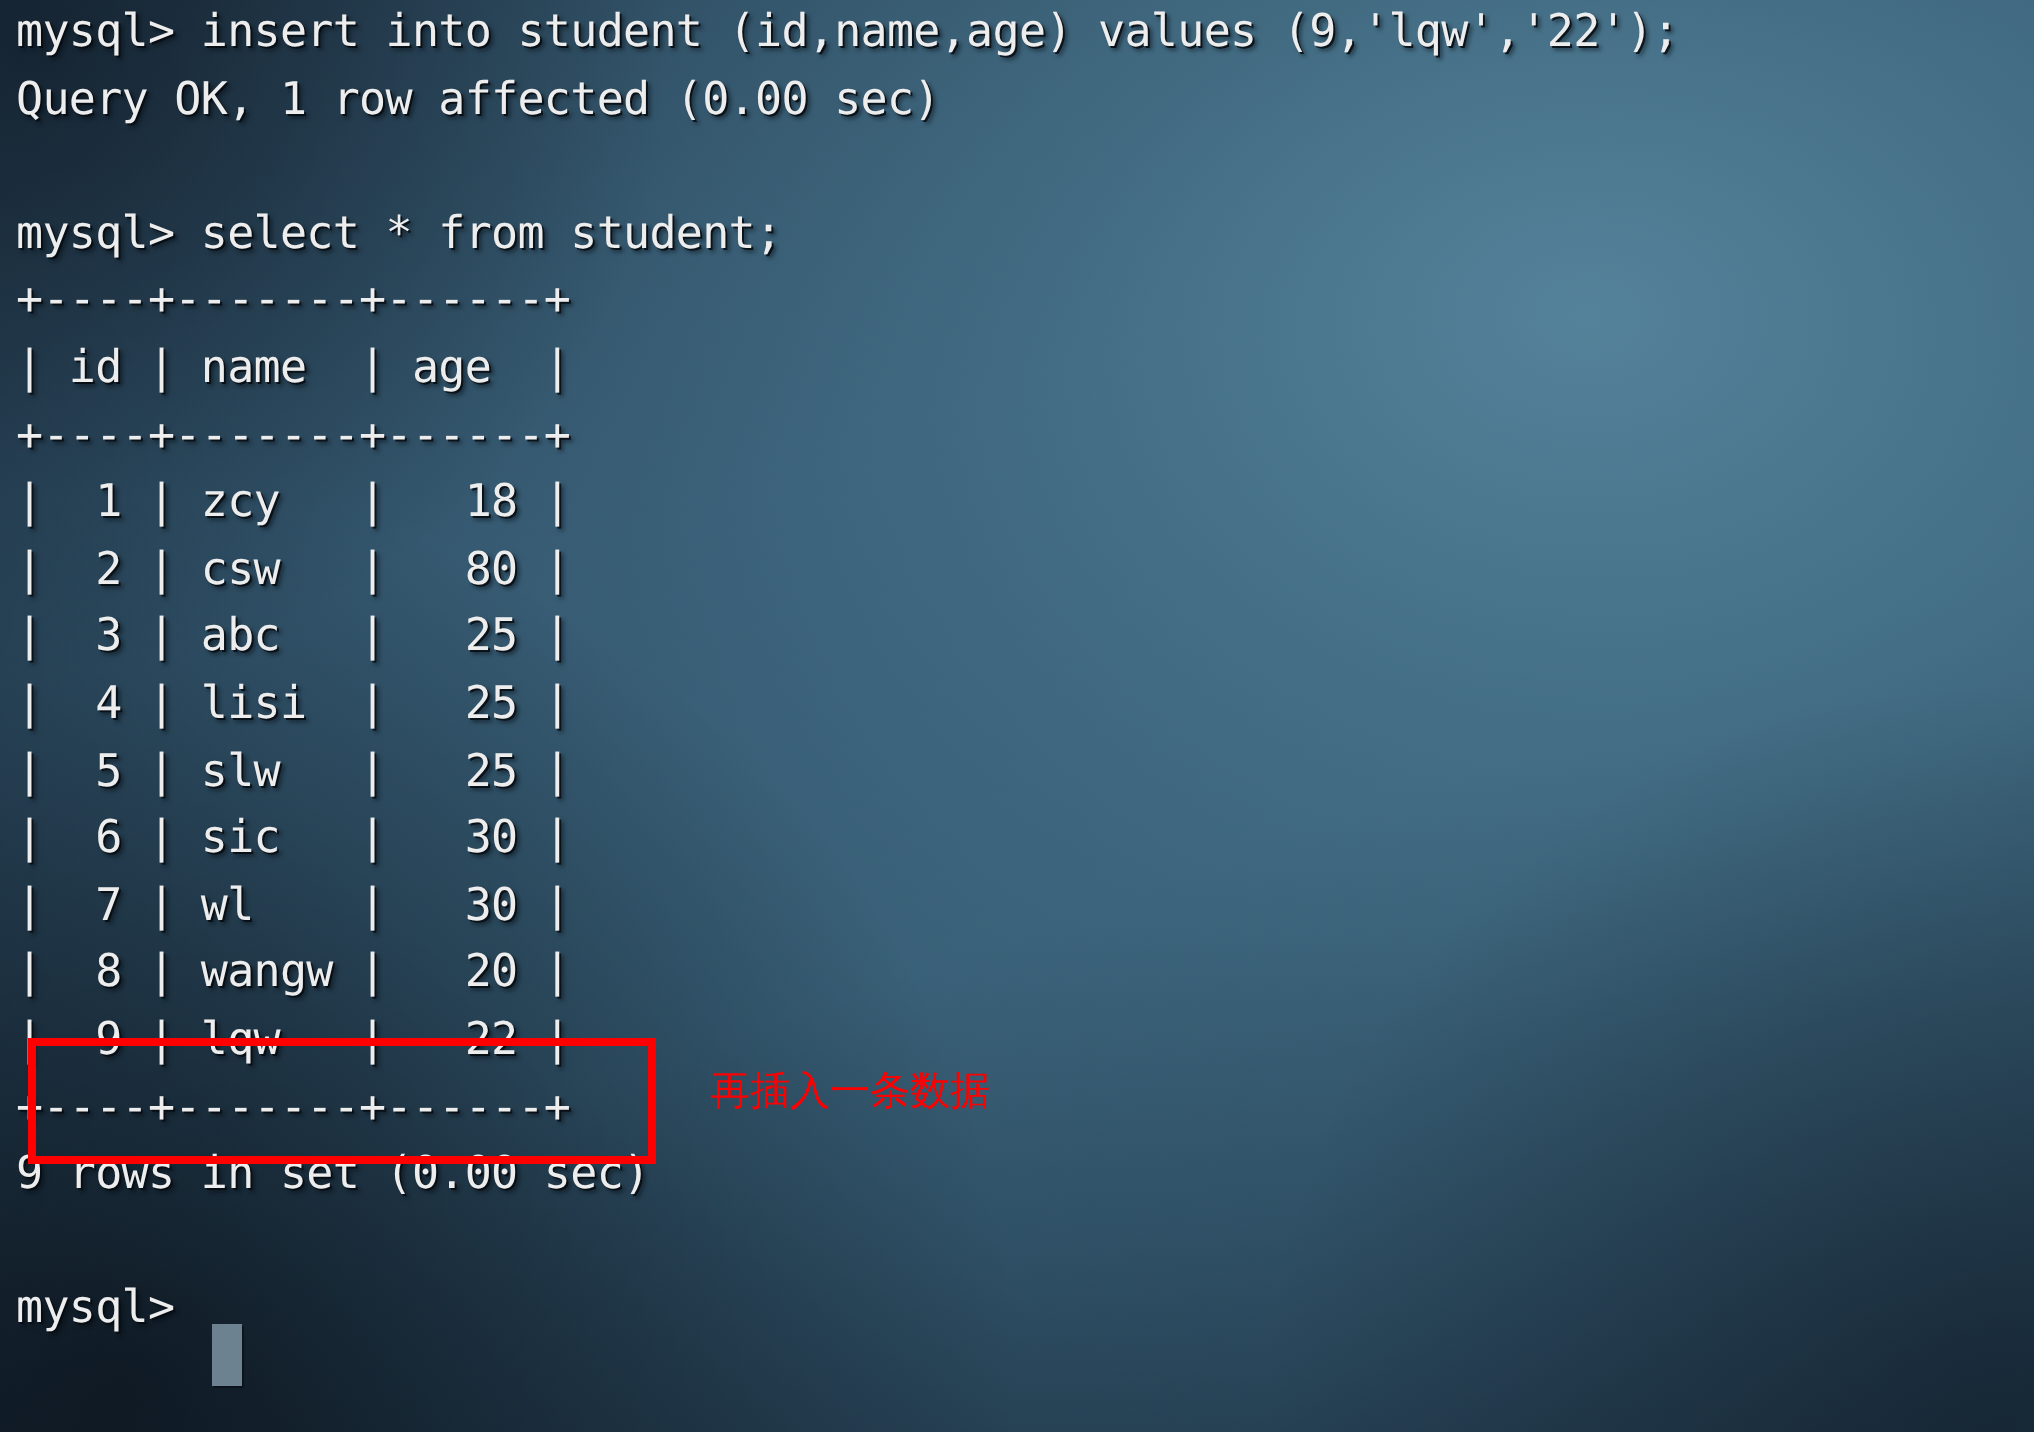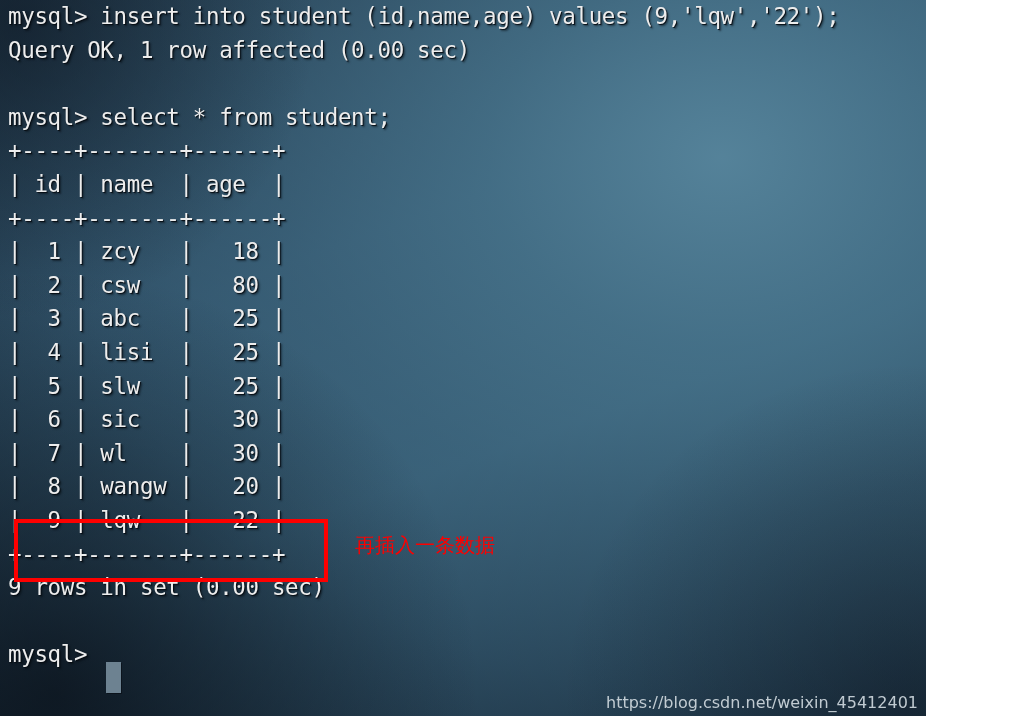--- a/index.html
+++ b/index.html
@@ -8,21 +8,21 @@
   }
   body {
     width: 1017px;
     height: 716px;
     overflow: hidden;
     font-family: "DejaVu Sans", sans-serif;
   }
 
   #terminal {
     position: relative;
-    width: 926px;
+    width: 1017px;
     height: 716px;
     box-sizing: border-box;
     overflow: hidden;
     background-color: #3d6379;
     background-image:
       radial-gradient(ellipse 115% 120% at 78% 22%,
         rgba(86,132,155,0.95) 0%,
         rgba(70,114,137,0.75) 22%,
         rgba(56,94,116,0.55) 42%,
         rgba(40,70,90,0.45) 62%,
@@ -132,15 +132,14 @@
 mysql&gt; </pre>
 
   <div id="cursor-layer" style="position:absolute; left:106px; top:662px; z-index:4;">
     <span class="cursor-block"></span>
   </div>
 
   <div id="highlight-box"></div>
 
   <div id="annotation-note">再插入一条数据</div>
 
-  <div id="watermark">https://blog.csdn.net/weixin_45412401</div>
 
 </div>
 
 </body></html>

